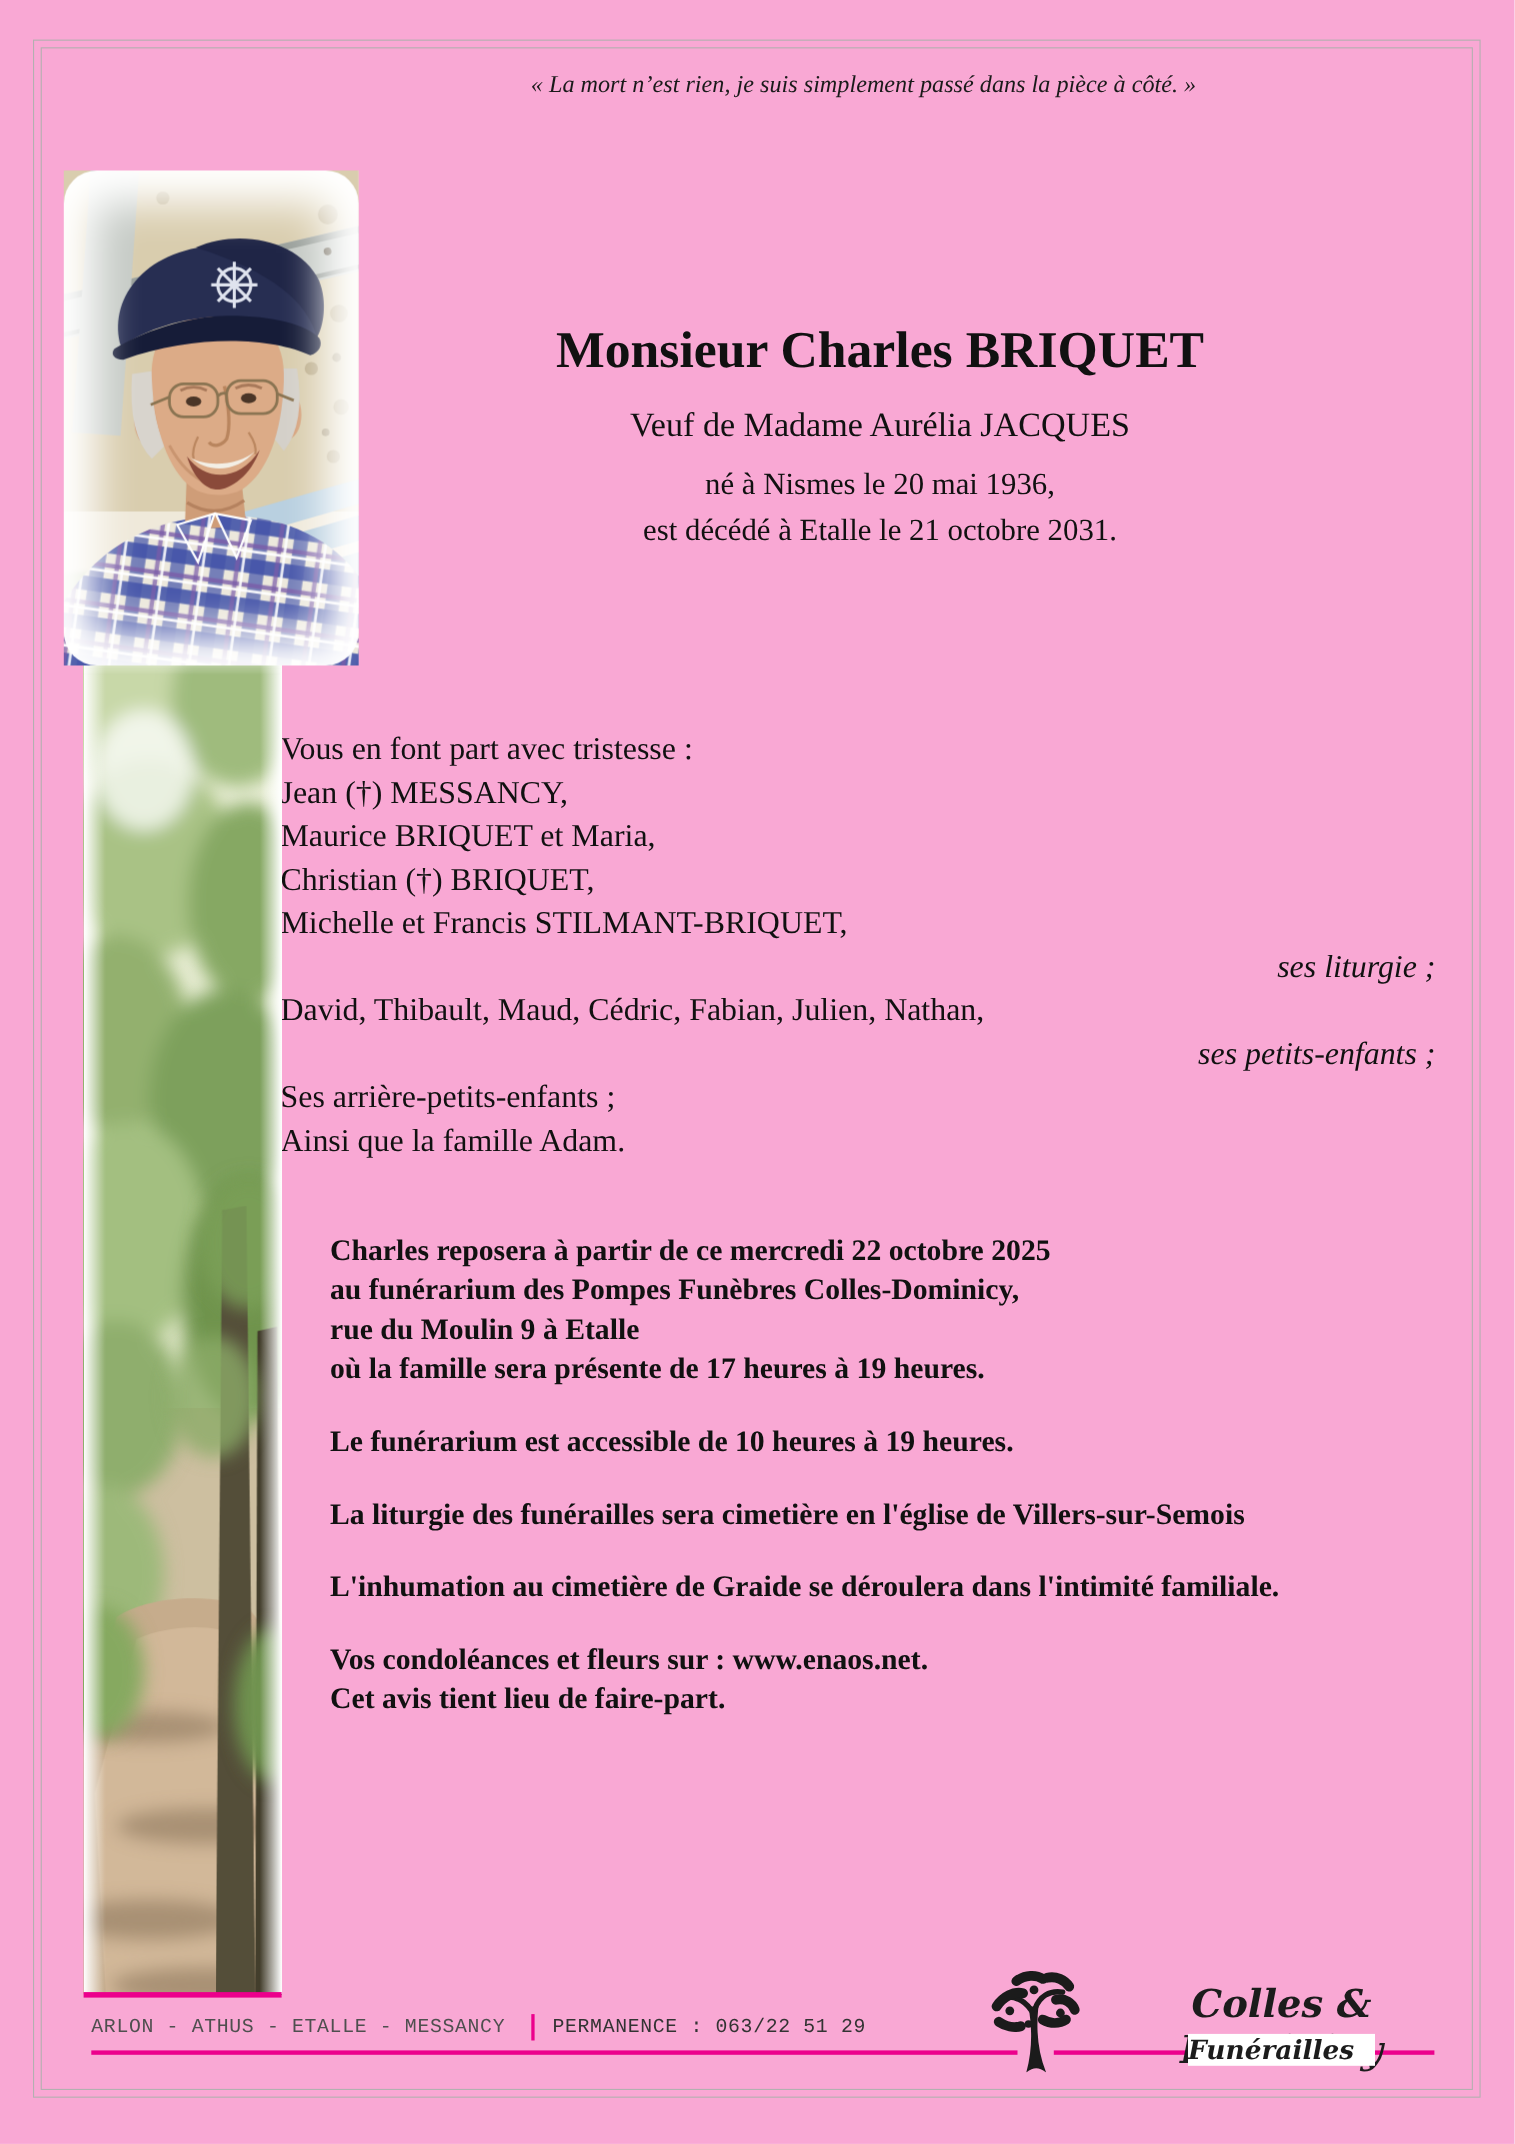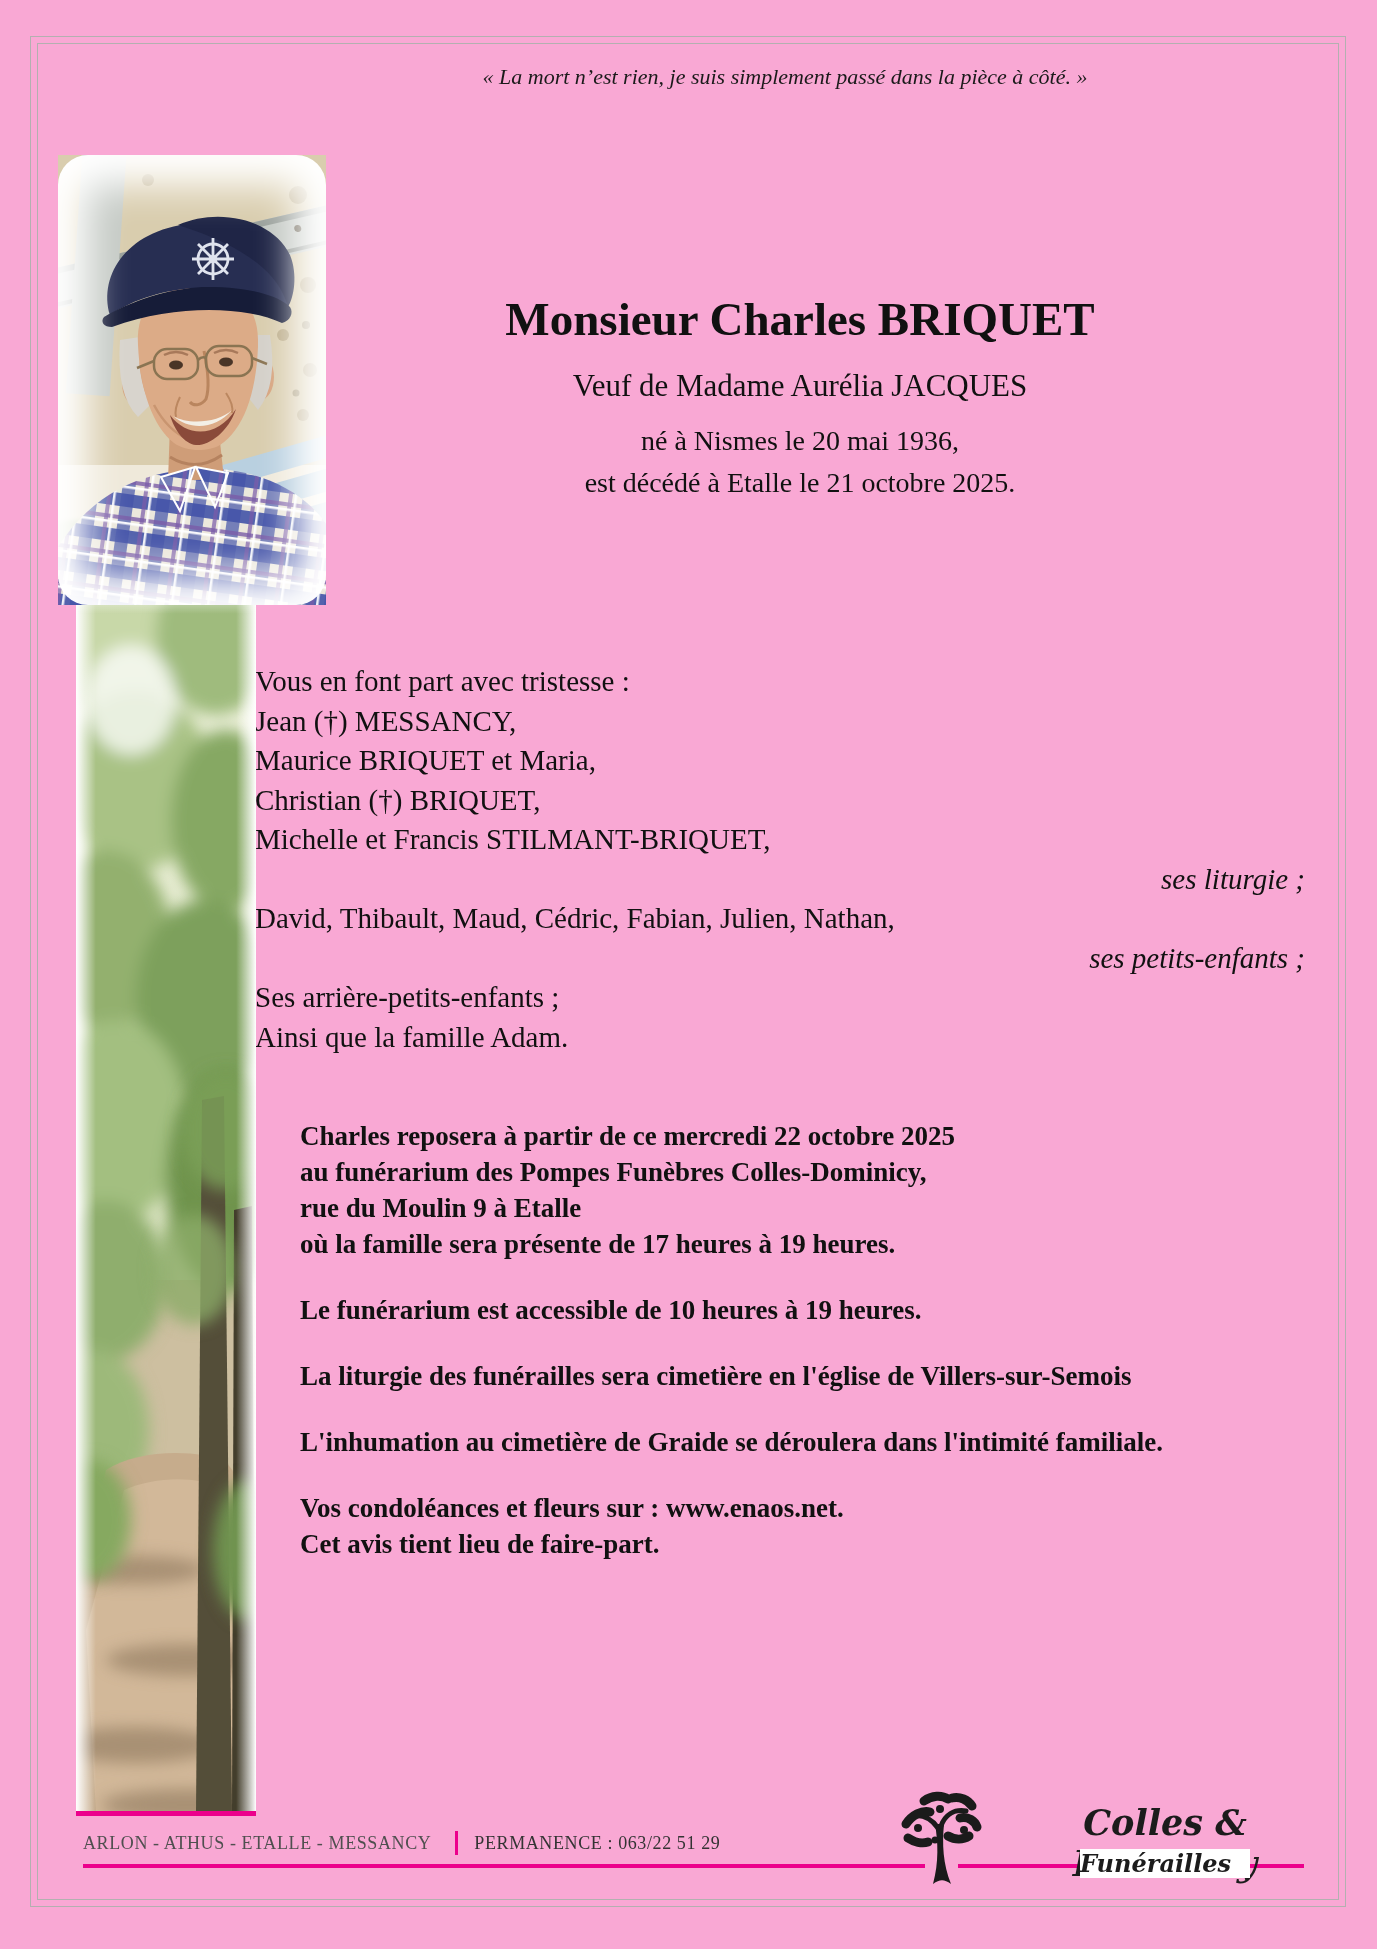--- a/index.html
+++ b/index.html
@@ -46,21 +46,21 @@
   .fam-line.right{text-align:right;font-style:italic;}
 
   
   .notices{position:absolute;left:300px;top:1118px;width:1000px;text-align:left;
     font-weight:bold;font-size:27px;}
   .notice{margin-bottom:30px;}
   .notice div{line-height:36px;}
 
   
   .footer-text{position:absolute;top:1831px;left:83px;display:flex;align-items:center;
-    font-family:Liberation Serif, serif;font-size:18px;letter-spacing:0.6px;justify-content:flex-end;}
+    font-family:Liberation Mono, monospace;font-size:18px;letter-spacing:0.6px;justify-content:flex-end;}
   .footer-locations{color:#4f4f4f;}
   .footer-divider{width:3px;height:24px;background:#ec008c;margin:0 16px 0 24px;}
   .footer-permanence{color:#333;}
   .accent-line{position:absolute;top:1864px;height:4px;background:#ec008c;}
   .accent-line.long{left:83px;width:842px;}
   .accent-line.mid{left:958px;width:122px;}
   .accent-line.short{left:1246px;width:58px;}
   .tree-logo{position:absolute;left:894px;top:1788px;width:92px;height:96px;}
   .tree-logo svg{width:100%;height:100%;display:block;}
   .brand-name{position:absolute;left:1010px;top:1802px;width:310px;text-align:center;
@@ -214,21 +214,21 @@
     <div class="fade l"></div>
     <div class="fade r"></div>
     <div class="fade t"></div>
   </div>
   <div class="strip-underline"></div>
 
   <div class="header-block">
     <div class="deceased-name">Monsieur Charles BRIQUET</div>
     <div class="deceased-relation">Veuf de Madame Aurélia JACQUES</div>
     <div class="deceased-birth">né à Nismes le 20 mai 1936,</div>
-    <div class="deceased-death">est décédé à Etalle le 21 octobre 2025.</div>
+    <div class="deceased-death">est décédé à Etalle le 21 octobre 2031.</div>
   </div>
 
   <div class="family">
     <div class="fam-line">Vous en font part avec tristesse :</div>
     <div class="fam-line">Jean (†) MESSANCY,</div>
     <div class="fam-line">Maurice BRIQUET et Maria,</div>
     <div class="fam-line">Christian (†) BRIQUET,</div>
     <div class="fam-line">Michelle et Francis STILMANT-BRIQUET,</div>
     <div class="fam-line right">ses liturgie ;</div>
     <div class="fam-line">David, Thibault, Maud, Cédric, Fabian, Julien, Nathan,</div>

